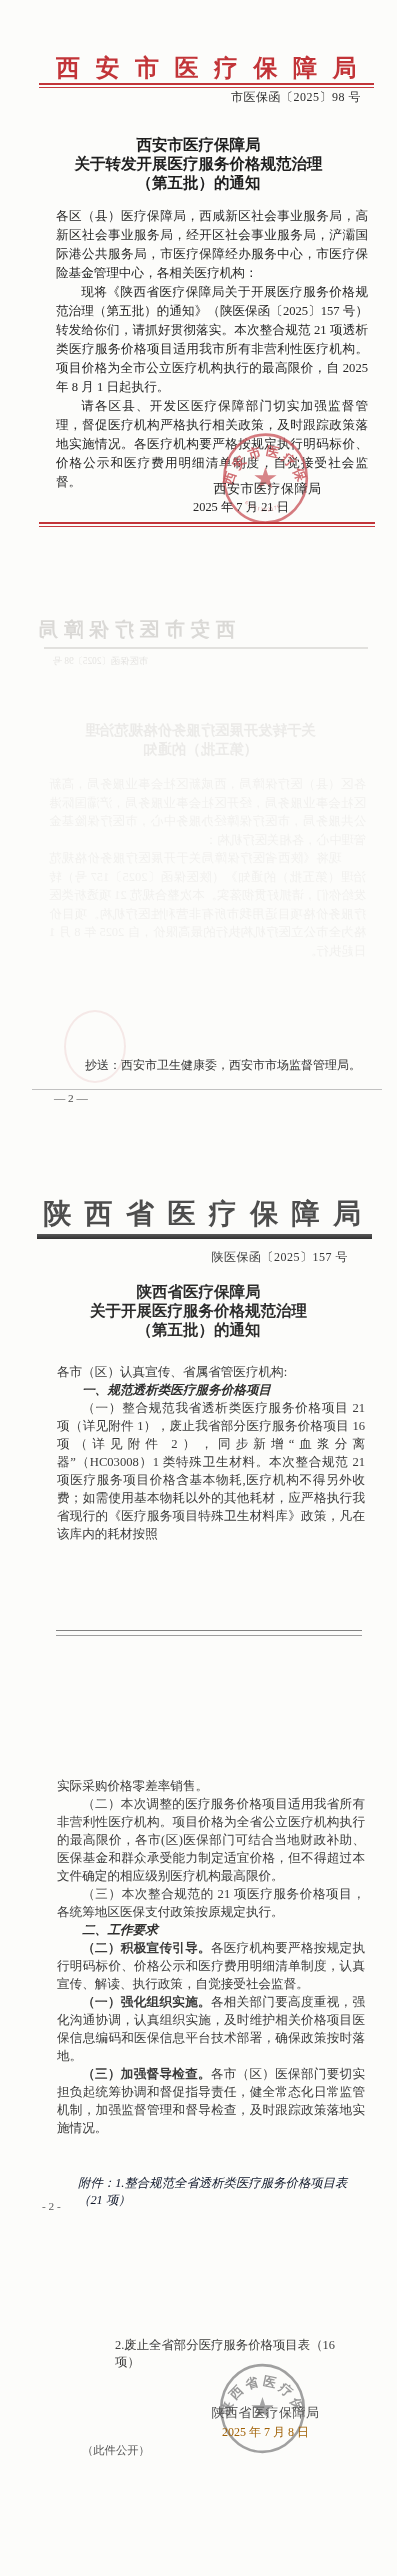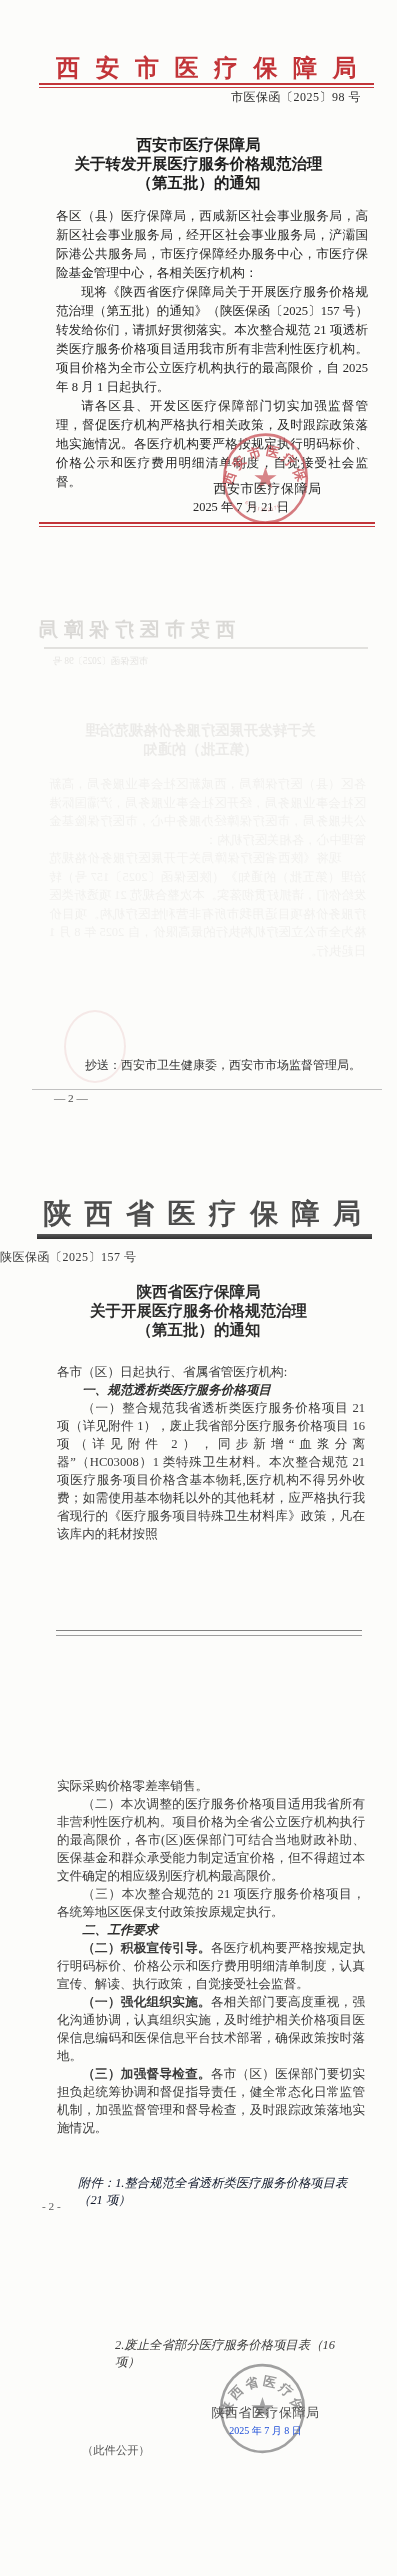--- a/index.html
+++ b/index.html
@@ -47,40 +47,40 @@
   
   .d1-cc{left:57px;top:1057px;width:289px;font-size:12px;color:#343434;margin-left:28px;}
   .d1-ccrule{left:32px;top:1089px;width:350px;height:1px;background:#adadad;opacity:.75;}
   .d1-pagenum{left:54px;top:1092px;width:52px;font-size:11.3px;color:#4a4a4a;}
   
   .d2-agency{left:10.3px;top:1195px;width:397px;text-align:center;
     font-size:28px;font-weight:700;letter-spacing:13.4px;color:#4d4d4d;
     white-space:nowrap;}
   .d2-rule{left:37px;top:1234px;width:335px;height:4.6px;
     background:linear-gradient(#5a5a5a,#303030);}
-  .d2-docnum{left:0;top:1249px;width:348px;
+  .d2-docnum{left:0;top:1249px;width:348px;text-align:right;
     font-size:12px;color:#383838;letter-spacing:0.5px;}
   .d2-title{left:0;top:1282px;width:397px;text-align:center;
     font-size:15.5px;font-weight:700;color:#2c2c2c;line-height:19px;}
   .d2-body{left:57px;top:1363px;width:308px;font-size:12.6px;
     line-height:18px;color:#3a3a3a;text-align:justify;}
   .d2-body p,.d2-body2 p{margin:0;}
   .d2-h{font-weight:700;color:#303030;font-style:italic;}
   .d2-p1rule{left:56px;top:1630px;width:306px;height:4.1px;
     border-top:1.5px solid #6d6d6d;border-bottom:1.5px solid #8d8d8d;opacity:.85;}
   .d2-body2{left:57px;top:1777px;width:308px;font-size:12.6px;
     line-height:18px;color:#3a3a3a;text-align:justify;}
   .d2-att{left:78px;top:2175px;width:289px;font-size:12.4px;color:#0f172a;font-style:italic;}
   .d2-p2num{left:42px;top:2200px;width:52px;font-size:11.3px;color:#5a5a5a;}
-  .d2-att2{left:115px;top:2337px;width:247px;font-size:12.4px;color:#3d3d3d;font-style:italic;}
+  .d2-att2{left:115px;top:2337px;width:247px;font-size:12.4px;color:#3d3d3d;}
   .seal2-wrap{left:216px;top:2362px;width:93px;height:93px;}
   .d2-signer{left:183px;top:2404px;width:165px;text-align:center;
     font-size:13px;color:#4c4c4c;letter-spacing:0.5px;}
   .d2-signdate{left:183px;top:2424px;width:165px;text-align:center;
-    font-size:10px;color:#1d4ed8;}
+    font-size:12px;color:#a16207;}
   .d2-public{left:82px;top:2443px;width:113px;font-size:11.3px;color:#565656;}
 </style>
 </head>
 <body>
 
 <div class="page">
 
   <div class="abs d1-agency">西安市医疗保障局</div>
   <div class="abs d1-rule"></div>
   <div class="abs d1-docnum">市医保函〔2025〕98 号</div>
@@ -138,21 +138,21 @@
   <div class="abs d2-rule"></div>
   <div class="abs d2-docnum">陕医保函〔2025〕157 号</div>
 
   <div class="abs d2-title">
     <div>陕西省医疗保障局</div>
     <div>关于开展医疗服务价格规范治理</div>
     <div>（第五批）的通知</div>
   </div>
 
   <div class="abs d2-body">
-    <p>各市（区）日起执行、省属省管医疗机构:</p>
+    <p>各市（区）认真宣传、省属省管医疗机构:</p>
     <p class="indent d2-h">一、规范透析类医疗服务价格项目</p>
     <p class="indent">（一）整合规范我省透析类医疗服务价格项目 21 项（详见附件 1），废止我省部分医疗服务价格项目 16 项（详见附件 2），同步新增“血浆分离器”（HC03008）1 类特殊卫生材料。本次整合规范 21 项医疗服务项目价格含基本物耗,医疗机构不得另外收费；如需使用基本物耗以外的其他耗材，应严格执行我省现行的《医疗服务项目特殊卫生材料库》政策，凡在该库内的耗材按照</p>
   </div>
   <div class="abs d2-p1rule"></div>
 
   <div class="abs d2-body2">
     <p>实际采购价格零差率销售。</p>
     <p class="indent">（二）本次调整的医疗服务价格项目适用我省所有非营利性医疗机构。项目价格为全省公立医疗机构执行的最高限价，各市(区)医保部门可结合当地财政补助、医保基金和群众承受能力制定适宜价格，但不得超过本文件确定的相应级别医疗机构最高限价。</p>
     <p class="indent">（三）本次整合规范的 21 项医疗服务价格项目，各统筹地区医保支付政策按原规定执行。</p>
     <p class="indent d2-h">二、工作要求</p>

